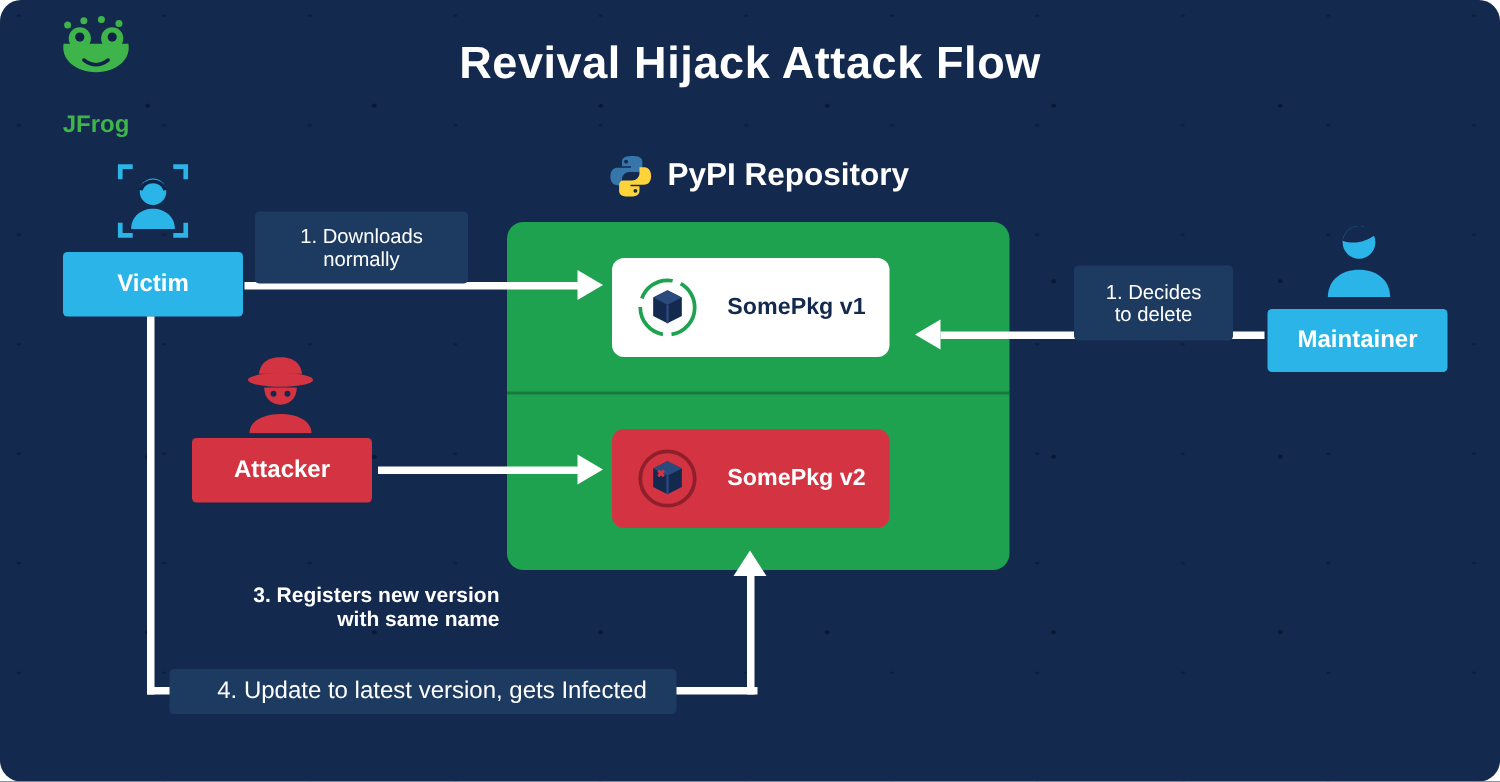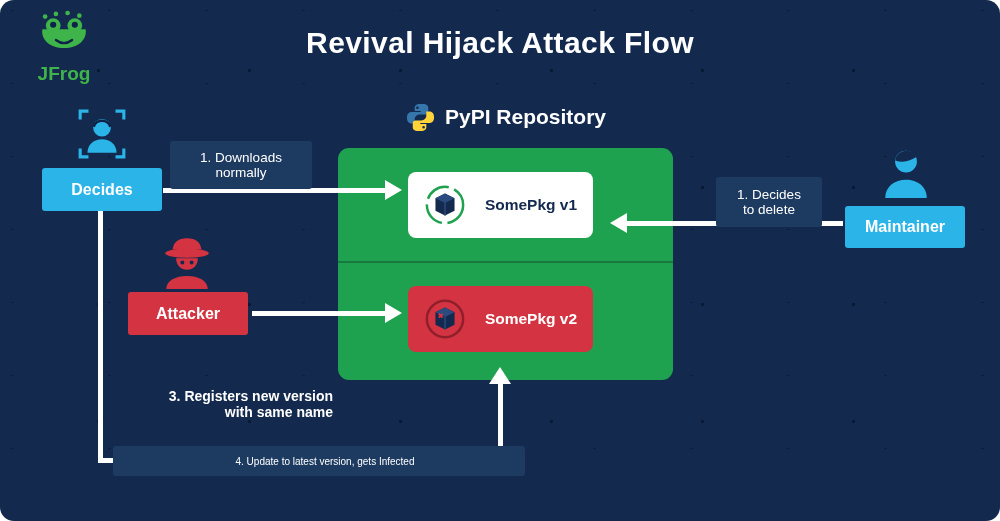--- a/index.html
+++ b/index.html
@@ -17,21 +17,21 @@
   }
 
   .title {
     position: absolute; top: 26px; left: 0; width: 100%;
     text-align: center; color: #fff; font-size: 30px; font-weight: 700;
     letter-spacing: .4px;
   }
 
   
   .brand { position: absolute; left: 22px; top: 10px; width: 84px; text-align: center; }
-  .brand-name { color: #3eb44a; font-weight: 700; font-size: 19px; margin-top: 7px; }
+  .brand-name { color: #3eb44a; font-weight: 700; font-size: 16px; margin-top: 18px; }
 
   
   .repo-header {
     position: absolute; left: 338px; top: 98px; width: 335px; height: 38px;
     display: flex; align-items: center; justify-content: center; gap: 9px;
     color: #fff; font-size: 21px; font-weight: 700;
   }
 
   
   .green-panel {
@@ -66,21 +66,21 @@
   .maintainer-icon { left: 882px; top: 146px; }
 
   
   .step-label {
     position: absolute; background: #1d3b61; color: #fff; font-weight: 400;
     display: flex; align-items: center; justify-content: center; text-align: center;
     white-space: pre-line; border-radius: 3px; z-index: 3;
   }
   .step1-label { left: 170px; top: 141px; width: 142px; height: 48px; font-size: 13.5px; }
   .step2-label { left: 716px; top: 177px; width: 106px; height: 50px; font-size: 13.5px; }
-  .step4-label { left: 113px; top: 446px; width: 412px; height: 30px; font-size: 10px; padding-left: 12px; }
+  .step4-label { left: 113px; top: 446px; width: 338px; height: 30px; font-size: 16px; padding-left: 12px; }
   .step3-text  {
     position: absolute; left: 118px; top: 357px; width: 215px;
     color: #fff; font-weight: 700; font-size: 14px; text-align: right; white-space: pre-line; margin-top: 31px;
   }
 
   
   .line { position: absolute; background: #ffffff; z-index: 1; }
   .arrow-head { position: absolute; width: 0; height: 0; z-index: 2; }
 
   .a1-shaft { left: 163px; top: 188px; width: 224px; height: 5px; }
@@ -162,21 +162,21 @@
       <path d="M4 12 V4 H12" stroke="#2ab4e8" stroke-width="3" fill="none"></path>
       <path d="M38 4 H46 V12" stroke="#2ab4e8" stroke-width="3" fill="none"></path>
       <path d="M46 40 V48 H38" stroke="#2ab4e8" stroke-width="3" fill="none"></path>
       <path d="M12 48 H4 V40" stroke="#2ab4e8" stroke-width="3" fill="none"></path>
       <circle cx="25" cy="20" r="8.5" fill="#2ab4e8"></circle>
       <path d="M17 19 a8.5 8.5 0 0116 0" stroke="#0e2347" stroke-width="2.4" fill="none"></path>
       <path d="M11 44 c0-8 6.3-13 14-13 s14 5 14 13z" fill="#2ab4e8"></path>
     </svg>
   </div>
   <div class="actor-btn victim-btn">
-    <span>Decides</span>
+    <span>Victim</span>
   </div>
 
   <div class="actor-icon attacker-icon">
     <svg width="58" height="53" viewBox="0 0 56 51">
       <path d="M14 15 c0-9 5.5-13 14-13 s14 4 14 13z" fill="#d43441"></path>
       <rect x="14" y="12.6" width="28" height="3" fill="#8e1f2b"></rect>
       <ellipse cx="28" cy="16.6" rx="21" ry="4.4" fill="#d43441"></ellipse>
       <path d="M17.5 21.5 h21 c0 7-4.7 11-10.5 11 s-10.5-4-10.5-11z" fill="#d43441"></path>
       <circle cx="23.5" cy="25.5" r="1.9" fill="#14294e"></circle>
       <circle cx="32.5" cy="25.5" r="1.9" fill="#14294e"></circle>

